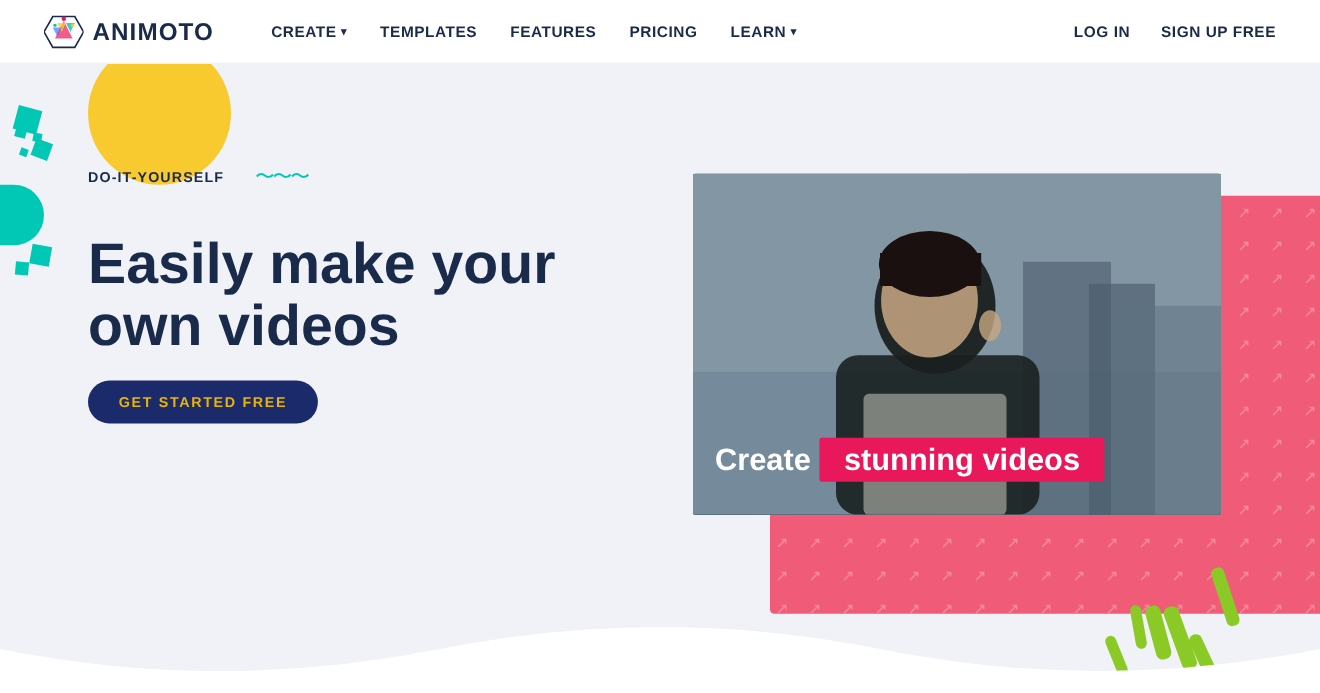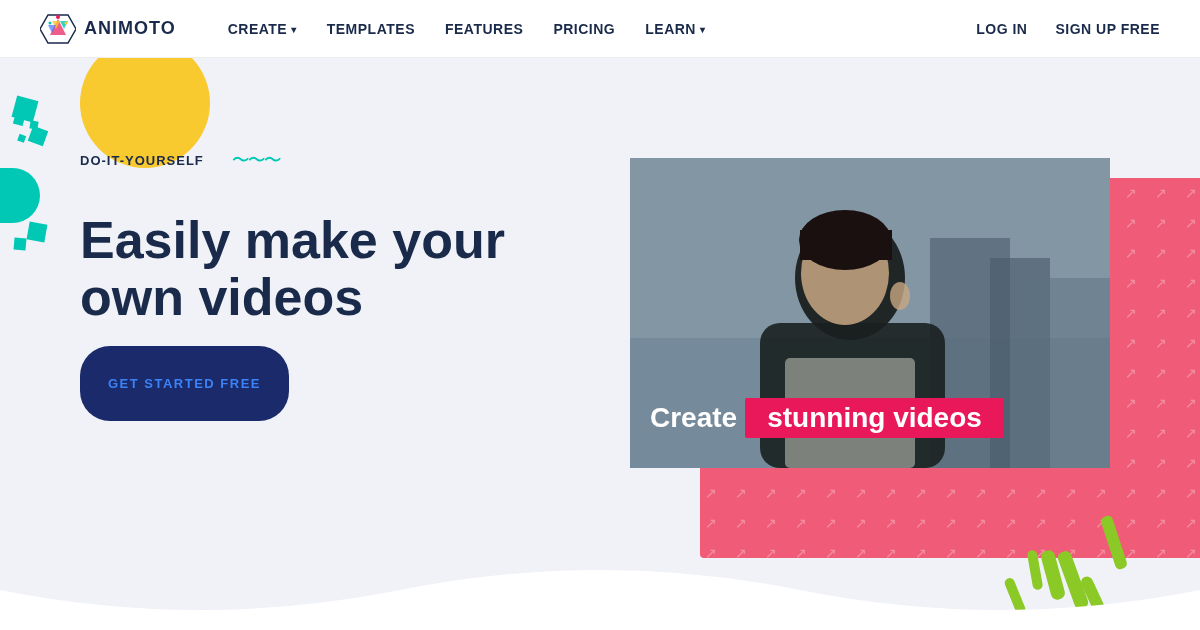--- a/index.html
+++ b/index.html
@@ -20,21 +20,21 @@
       display: flex;
       align-items: center;
       gap: 8px;
       margin-right: 40px;
     }
     .logo-icon {
       width: 36px;
       height: 36px;
     }
     .logo-text {
-      font-size: 18px;
+      font-size: 22px;
       font-weight: 700;
       color: #1a2a4a;
       letter-spacing: 1px;
       text-transform: uppercase;
     }
     .nav-links {
       display: flex;
       align-items: center;
       gap: 6px;
       flex: 1;
@@ -243,22 +243,22 @@
     .hero-subtitle {
       font-size: 15px;
       color: #4a5568;
       line-height: 1.6;
       margin-bottom: 32px;
       max-width: 380px;
     }
     .cta-button {
       display: inline-block;
       background: #1a2a6a;
-      color: #3b82f6;
-      padding: 30px 28px;
+      color: #eab308;
+      padding: 12px 28px;
       border-radius: 30px;
       font-size: 13px;
       font-weight: 700;
       letter-spacing: 1.5px;
       text-transform: uppercase;
       cursor: pointer;
       border: none;
     }
 
     

